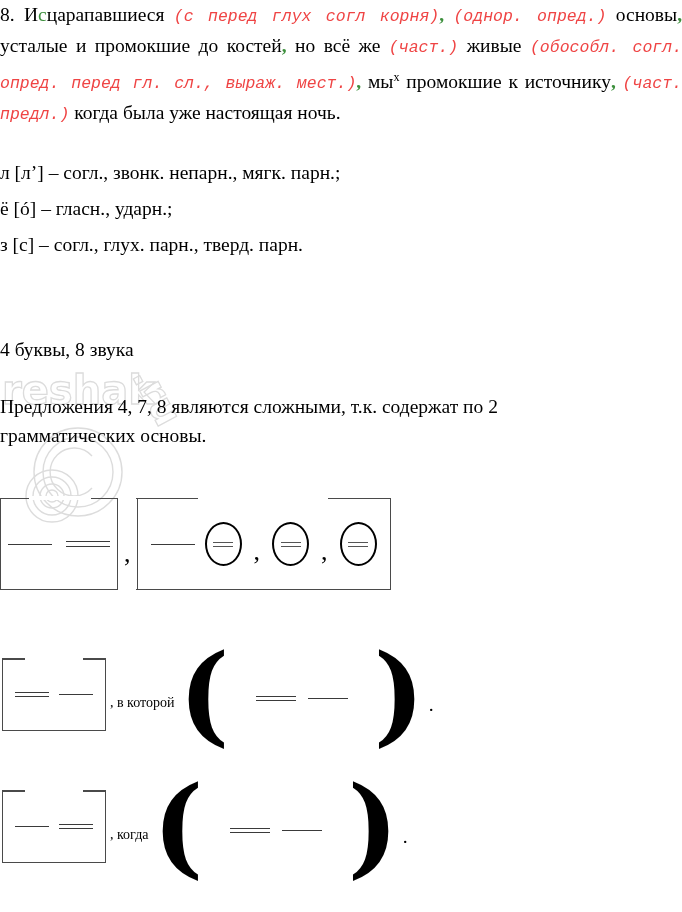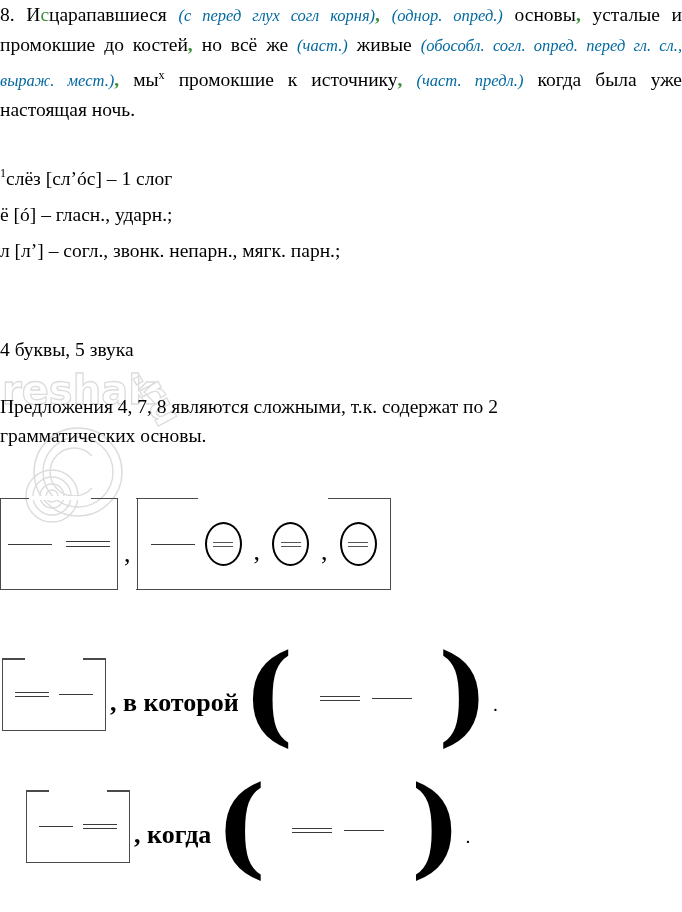--- a/index.html
+++ b/index.html
@@ -35,22 +35,23 @@
     top: 0px;
     width: 682px;
     font-size: 19.5px;
     line-height: 29px;
     text-align: justify;
     text-justify: inter-word;
     z-index: 2;
   }
   #analysis .note {
     font-style: italic;
-    color: #0369a1;
+    color: #ef4444;
     font-size: 16.5px;
+    font-family: Liberation Mono, monospace;
   }
   #analysis .gcomma { color: #3c8f3c; font-weight: 700; }
   #analysis .green-letter { color: #3c8f3c; }
   .wavy {
     text-decoration-style: wavy;
     text-decoration-thickness: 1px;
     text-underline-offset: 2px;
   }
   .sup { font-size: 0.62em; vertical-align: super; }
 
@@ -94,21 +95,21 @@
   
   .scheme-row {
     position: absolute;
     left: 0px;
     z-index: 2;
     display: flex;
     align-items: center;
   }
   #scheme1 { top: 498px; }
   #scheme2 { top: 656px; }
-  #scheme3 { top: 788px; padding-left: 24px; }
+  #scheme3 { top: 788px; }
 
   
   .clause {
     position: relative;
     box-sizing: border-box;
     border: 1.4px solid #4a4a4a;
     border-top-color: transparent;
     border-bottom-color: transparent;
     display: flex;
     align-items: center;
@@ -191,24 +192,23 @@
     box-sizing: border-box;
   }
 
   .sep-comma {
     font-size: 26px;
     line-height: 1;
     padding: 0 6px;
     transform: translateY(10px);
   }
   .inline-word {
-    font-size: 26px;
+    font-size: 14px;
     padding: 0 4px;
     transform: translateY(8px);
-    font-weight: bold;
   }
   .final-dot {
     font-size: 19.5px;
     transform: translateY(10px);
     padding-left: 4px;
   }
 
   
   .bigparen {
     font-family: "DejaVu Serif", serif;
@@ -264,31 +264,26 @@
   <span class="note">(част.)</span>
   <span class="wavy">живые</span>
   <span class="note">(обособл. согл. опред. перед гл. сл., выраж. мест.)</span><span class="gcomma">,</span>
   <span><span>мы</span><span class="sup">х</span></span>
   <span>промокшие к источнику</span><span class="gcomma">,</span>
   <span class="note">(част. предл.)</span>
   <span>когда была уже настоящая ночь.</span>
 </div>
 
 <div id="phonetic">
-  <div class="ln">
-    <sup class="num">1</sup><span>слёз</span>
-    <span>[сл’óс]</span>
-    <span>–</span>
-    <span>1 слог</span>
-  </div>
+  <div class="ln">л [л’] – согл., звонк. непарн., мягк. парн.;</div>
   <div class="ln">ё [ó] – гласн., ударн.;</div>
-  <div class="ln">л [л’] – согл., звонк. непарн., мягк. парн.;</div>
-</div>
-
-<div id="lettersounds">4 буквы, 5 звука</div>
+  <div class="ln">з [с] – согл., глух. парн., тверд. парн.</div>
+</div>
+
+<div id="lettersounds">4 буквы, 8 звука</div>
 
 <div id="explanation">
   <div>Предложения 4, 7, 8 являются сложными, т.к. содержат по 2</div>
   <div class="lastline">грамматических основы.</div>
 </div>
 
 <div class="scheme-row" id="scheme1">
 
   <div class="clause c-big">
     <span class="topgap" style="left:28px; width:62px;"></span>

